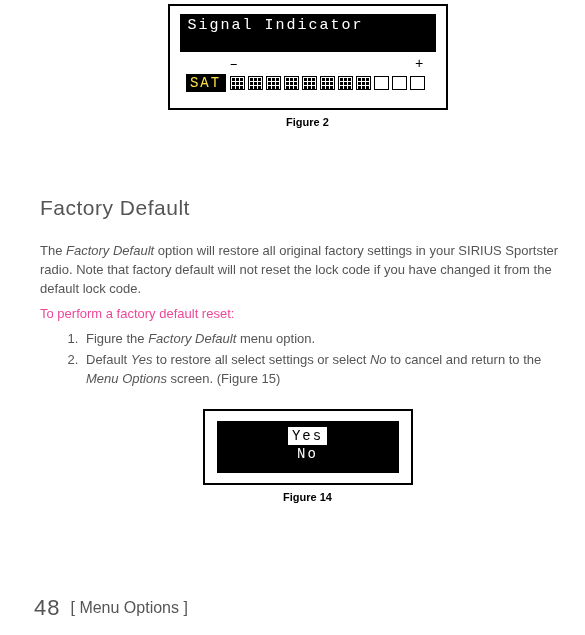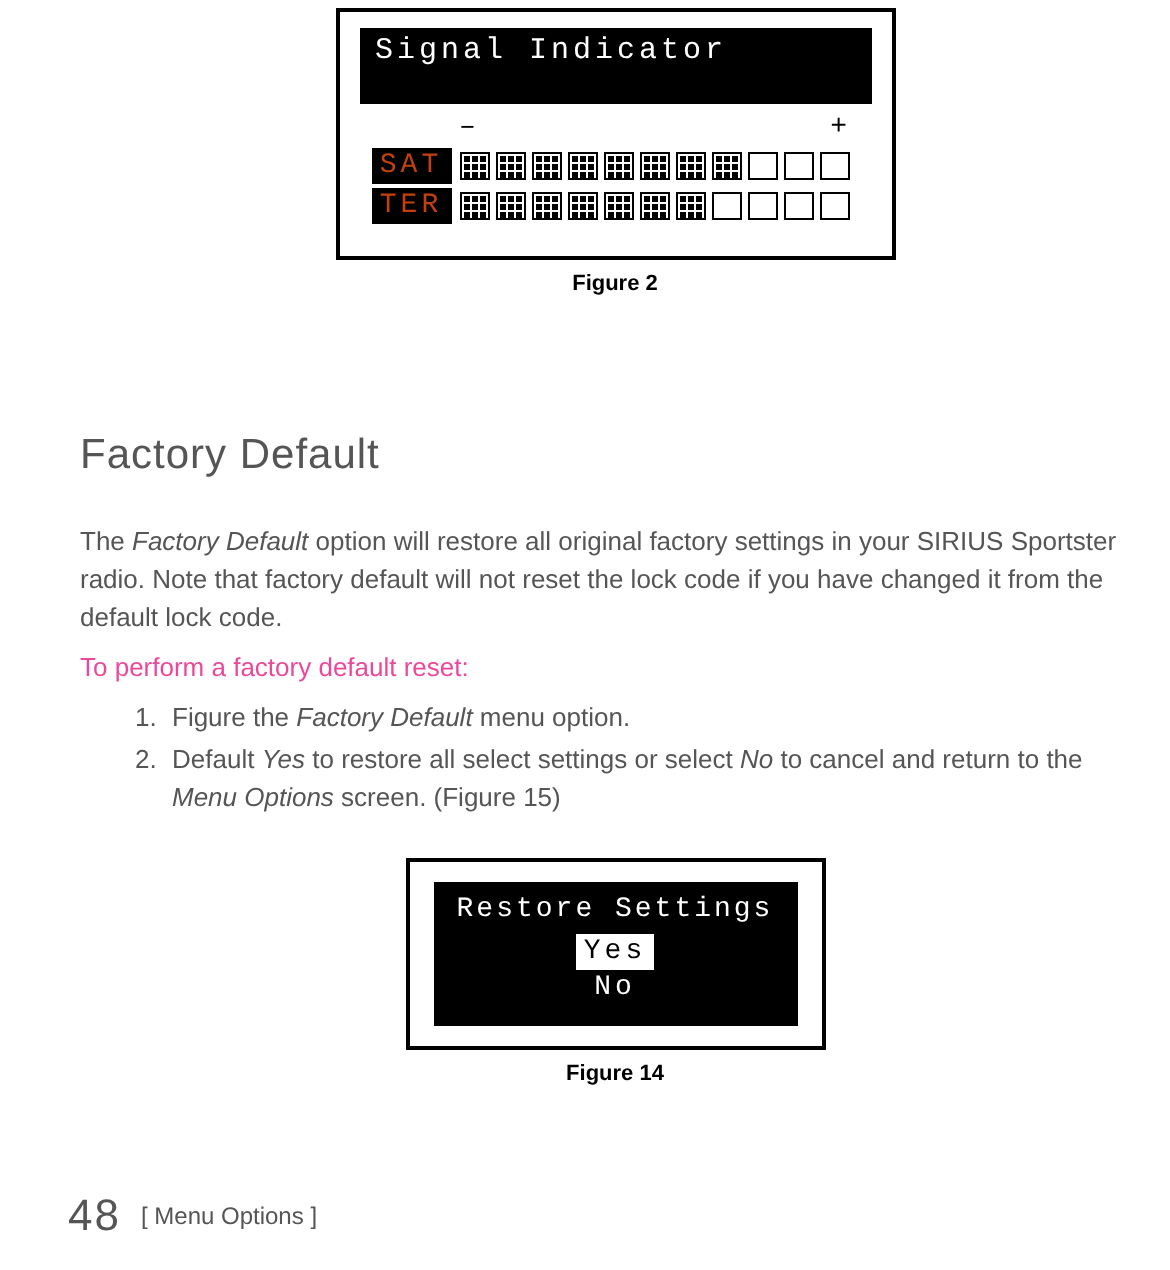--- a/index.html
+++ b/index.html
@@ -47,21 +47,21 @@
       color:#000;
       padding: 0 6px 0 44px;
     }
     .sig-row {
       display: flex;
       align-items: center;
       margin-top: 2px;
     }
     .sig-label {
       background: #000;
-      color: #c2410c;
+      color: #fde047;
       font-family: "Courier New", monospace;
       font-size: 14px;
       letter-spacing: 2px;
       padding: 1px 4px;
       width: 40px;
       text-align: center;
     }
     .bars {
       display: flex;
       gap: 3px;
@@ -160,21 +160,21 @@
       align-items: center;
       gap: 10px;
       color:#555;
     }
     .page-num {
       font-size: 22px;
       font-weight: normal;
       letter-spacing: 1px;
     }
     .crumb {
-      font-size: 12px;
+      font-size: 16px;
     }
   </style>
 </head>
 <body>
 
 <div class="lcd-frame">
   <div class="lcd-inner">
     <div class="lcd-title">Signal Indicator</div>
     <div class="sig-area">
       <div class="sig-scale">
@@ -190,57 +190,40 @@
           <div class="bar f"></div>
           <div class="bar f"></div>
           <div class="bar f"></div>
           <div class="bar f"></div>
           <div class="bar f"></div>
           <div class="bar"></div>
           <div class="bar"></div>
           <div class="bar"></div>
         </div>
       </div>
-      <div class="sig-row">
-        <div class="sig-label">TER</div>
-        <div class="bars">
-          <div class="bar f"></div>
-          <div class="bar f"></div>
-          <div class="bar f"></div>
-          <div class="bar f"></div>
-          <div class="bar f"></div>
-          <div class="bar f"></div>
-          <div class="bar f"></div>
-          <div class="bar"></div>
-          <div class="bar"></div>
-          <div class="bar"></div>
-          <div class="bar"></div>
-        </div>
-      </div>
     </div>
   </div>
 </div>
 <div class="caption">Figure 2</div>
 
 <h2 class="section">Factory Default</h2>
 
 <p class="para">
   <span>The </span><em class="term">Factory Default</em><span> option will restore all original factory settings in your SIRIUS Sportster radio. Note that factory default will not reset the lock code if you have changed it from the default lock code.</span>
 </p>
 
 <p class="para2">To perform a factory default reset:</p>
 
 <ol class="steps">
   <li><span>Figure the </span><em class="term">Factory Default</em><span> menu option.</span></li>
   <li><span>Default </span><em class="term">Yes</em><span> to restore all select settings or select </span><em class="term">No</em><span> to cancel and return to the </span><em class="term">Menu Options</em><span> screen. (Figure 15)</span></li>
 </ol>
 
 <div class="lcd-frame2">
   <div class="lcd-inner2">
-    <div class="restore-title">Restore Settings</div>
     <span class="opt-row"><span class="opt-sel">Yes</span></span>
     <span class="opt-row opt-plain">No</span>
   </div>
 </div>
 <div class="caption">Figure 14</div>
 
 <div class="footer">
   <span class="page-num">48</span>
   <span class="crumb">[ Menu Options ]</span>
 </div>

